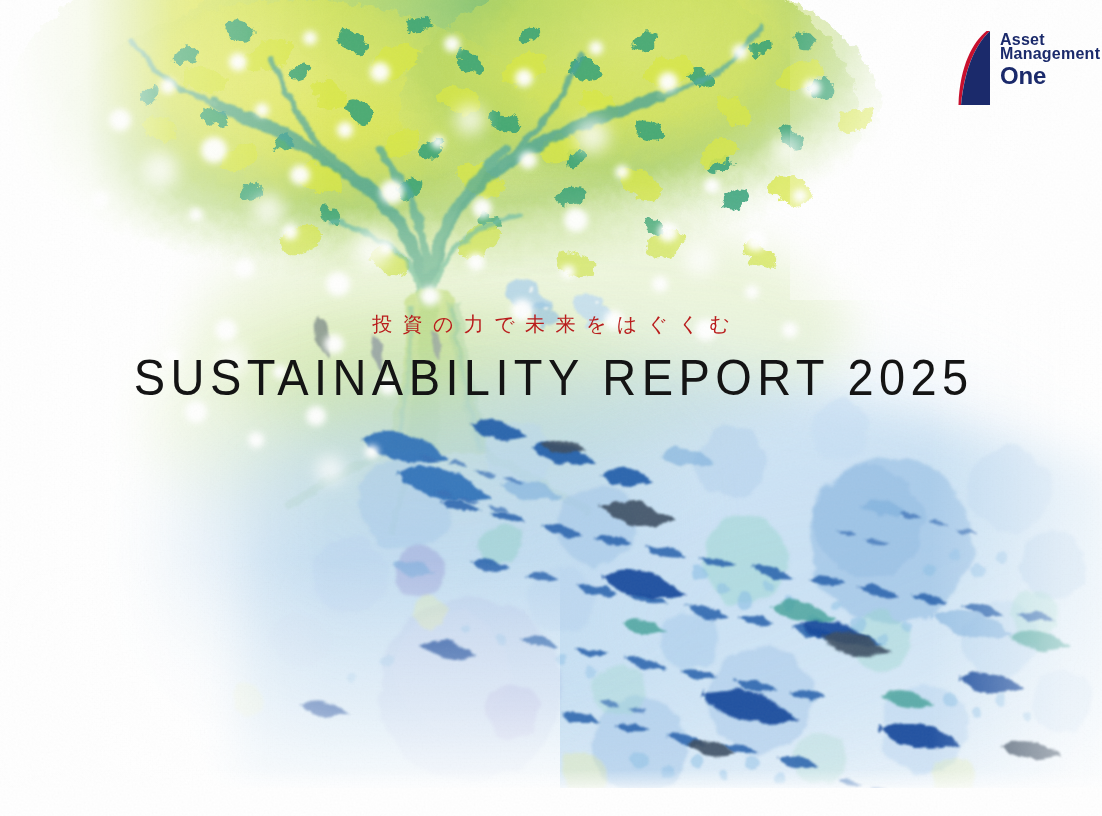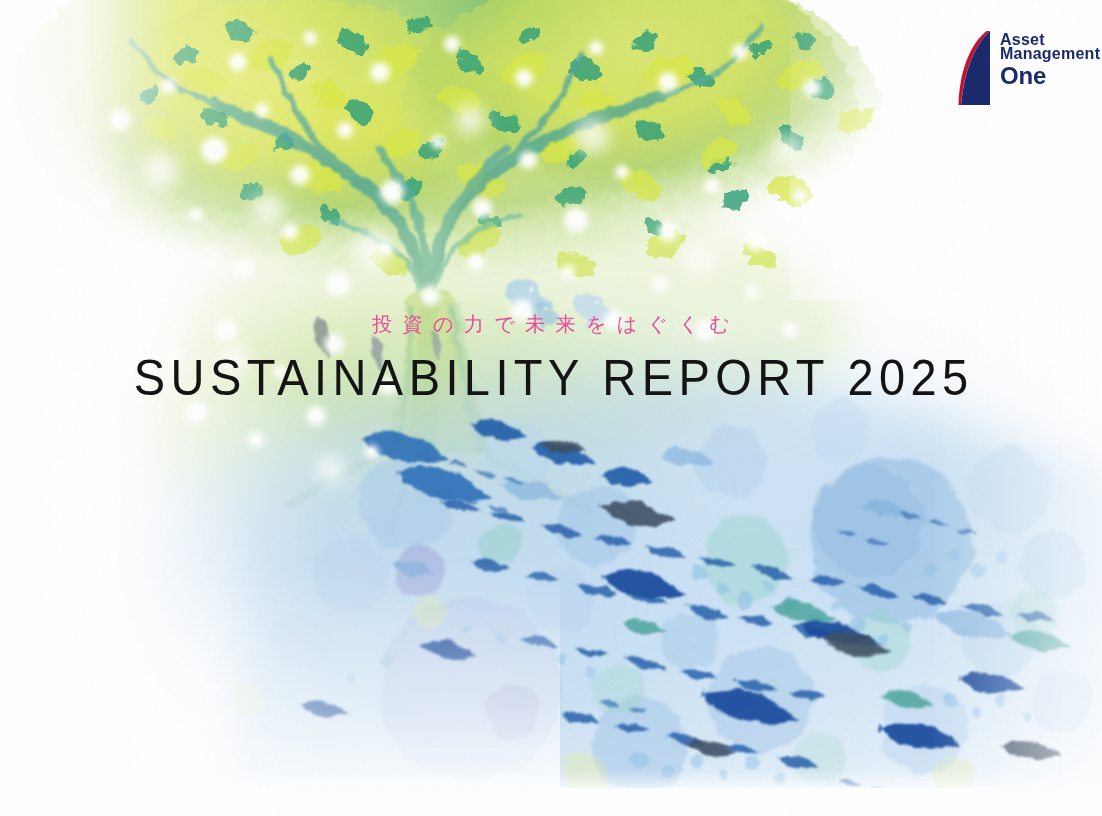--- a/index.html
+++ b/index.html
@@ -21,21 +21,21 @@
     position:absolute;
     left:0; right:0;
     top:312px;
     text-align:center;
     z-index:40;
     pointer-events:none;
   }
   .tagline{
     font-size:20px;
     letter-spacing:0.52em;
-    color:#ec4899;
+    color:#b91c1c;
     line-height:1.2;
     padding-left:0.52em;
     font-weight:400;
     white-space:nowrap;
   }
   .main-title{
     margin-top:18px;
     font-size:47px;
     letter-spacing:0.115em;
     color:#141414;

